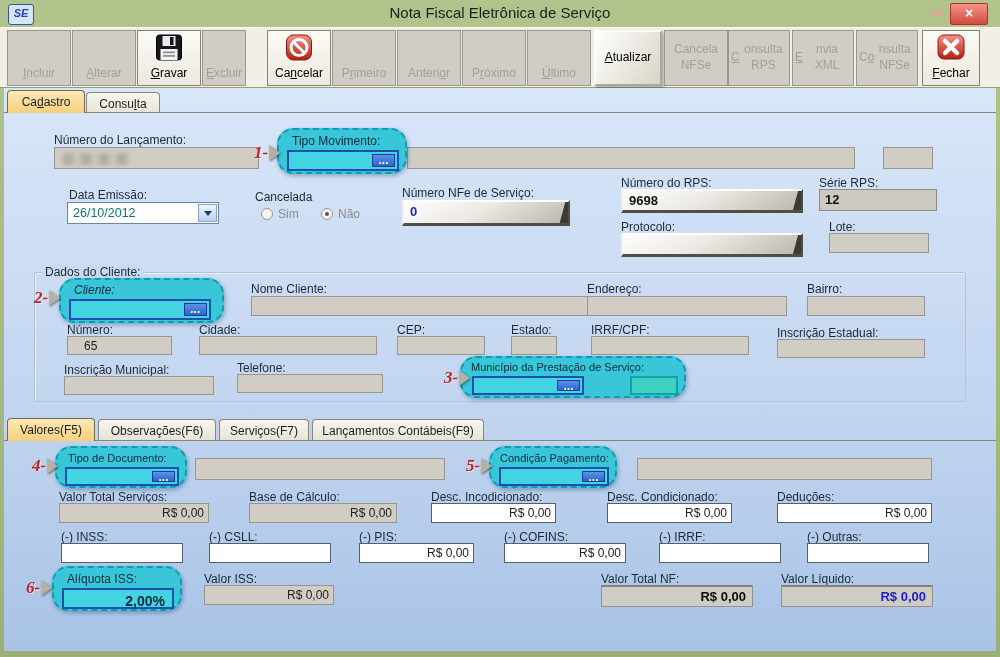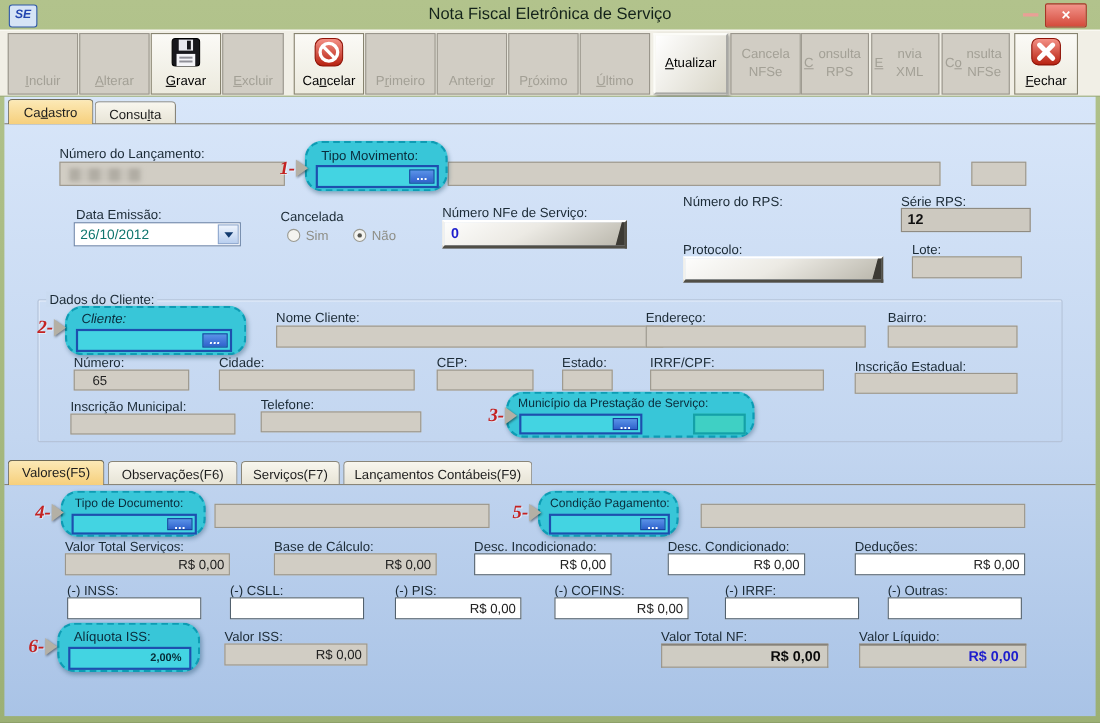--- a/index.html
+++ b/index.html
@@ -51,21 +51,21 @@
   .tab{position:absolute;box-sizing:border-box;height:21px;border:1px solid #898578;border-bottom:none;border-radius:4px 4px 0 0;background:linear-gradient(#f8f6ee,#e7e4d6);text-align:center;font-size:12px;padding-top:4px;color:#1d1d1d;z-index:2;}
   .tab.active{background:linear-gradient(#fce9b6,#f6cf7c);height:23px;z-index:4;border-color:#6e6a58;}
   .tabline{position:absolute;height:1px;background:#898578;left:0;right:0;z-index:3;}
 
   .hl{position:absolute;background:#38c6d8;border:2px dashed #0d9cb4;border-radius:16px;box-shadow:1px 2px 4px rgba(10,60,90,.35);box-sizing:border-box;z-index:5;}
   .hl-lbl{position:absolute;font-size:12px;color:#0a2b3b;white-space:nowrap;}
   .hl-lbl.sm{font-size:11px;}
   .hl-ed{position:absolute;background:#43d4e2;border:2px solid #1d4fae;box-sizing:border-box;}
   .hl-dots{position:absolute;right:2px;top:2px;bottom:2px;width:23px;background:linear-gradient(#5b93e8,#2f62cc);border:1px solid #16399c;color:#fff;font-weight:bold;text-align:center;font-size:12px;line-height:11px;box-sizing:border-box;}
   .hl-ed2{position:absolute;background:#3fd0c4;border:2px solid #14a0a8;box-sizing:border-box;}
-  .hl-val{position:absolute;right:7px;top:3px;font-size:10px;font-weight:bold;color:#062a36;}
+  .hl-val{position:absolute;right:7px;top:3px;font-size:14px;font-weight:bold;color:#062a36;}
 
   .radio{position:absolute;display:flex;align-items:center;gap:5px;font-size:12px;color:#8e8e86;}
   .rdot{width:12px;height:12px;border-radius:50%;border:1px solid #9a9a92;background:#f4f4f0;position:relative;box-sizing:border-box;}
   .rdot.sel::after{content:"";position:absolute;left:3px;top:3px;width:4px;height:4px;border-radius:50%;background:#55554f;}
 
   .ann{position:absolute;display:flex;align-items:center;z-index:6;}
   .ann-num{font-family:"Liberation Serif",serif;font-style:italic;font-weight:bold;font-size:17px;color:#c42222;margin-right:1px;text-shadow:1px 1px 0 rgba(255,255,255,.45);}
   .ann-tri{width:0;height:0;border-top:8px solid transparent;border-bottom:8px solid transparent;border-left:11px solid #b4b0a5;filter:drop-shadow(1px 1px 1px rgba(0,0,0,.45));}
 
   .btn3d{position:absolute;box-sizing:border-box;background:linear-gradient(#fcfbf7,#d8d5c8);border:2px outset #f4f2ea;font-size:12px;color:#9a978c;text-align:center;padding-top:5px;box-shadow:2px 2px 3px rgba(0,0,0,.25);}
@@ -97,21 +97,21 @@
             <rect x="1" y="1" width="25" height="25" rx="3" fill="#17171c" stroke="#000"></rect>
             <rect x="7" y="2" width="13" height="10" fill="#e9e9ef"></rect>
             <rect x="14.5" y="3" width="3.5" height="8" fill="#17171c"></rect>
             <rect x="5" y="15" width="17" height="11" fill="#f4f4f8"></rect>
             <rect x="7.5" y="17.5" width="12" height="1.8" fill="#8f8f98"></rect>
             <rect x="7.5" y="21" width="12" height="1.8" fill="#8f8f98"></rect>
           </svg>
       </span>
       <span class="tlabel"><u>G</u>ravar</span>
     </div>
-    <div class="tbtn dis" style="left:202px;width:56px;">
+    <div class="tbtn dis" style="left:202px;width:44px;">
         <span class="tlabel"><u>E</u>xcluir</span>
       </div>
     <div class="tbtn en" style="left:267px;width:64px;">
       <span class="ticon">
         <svg width="27" height="27" viewBox="0 0 27 27">
           <defs>
               <linearGradient id="cg" x1="0" y1="0" x2="0" y2="1">
                 <stop offset="0" stop-color="#f49288"></stop>
                 <stop offset="1" stop-color="#b7200f"></stop>
               </linearGradient>
@@ -202,20 +202,21 @@
       <span class="rdot"></span>
       <span>Sim</span>
     </div>
     <div class="radio" style="left:317px;top:119px;">
       <span class="rdot sel"></span>
       <span>Não</span>
     </div>
     <div class="lbl" style="left:398px;top:98px;">Número NFe de Serviço:</div>
     <div class="bevel" style="left:398px;top:112px;width:168px;height:26px;"><span class="blueval">0</span></div>
     <div class="lbl" style="left:617px;top:88px;">Número do RPS:</div>
+    <div class="bevel" style="left:617px;top:101px;width:182px;height:24px;"><span>9698</span></div>
     <div class="lbl" style="left:815px;top:88px;">Série RPS:</div>
     <div class="flatp" style="left:815px;top:101px;width:118px;height:22px;">12</div>
     <div class="lbl" style="left:617px;top:132px;">Protocolo:</div>
     <div class="bevel" style="left:617px;top:145px;width:182px;height:24px;"></div>
     <div class="lbl" style="left:825px;top:132px;">Lote:</div>
     <input class="ed dis" style="left: 825px; top: 145px; width: 100px; height: 20px;">
 
     <div class="grp" style="left:30px;top:184px;width:930px;height:128px;"></div>
     <div class="grp-lbl" style="left:38px;top:177px;">Dados do Cliente:</div>
 

